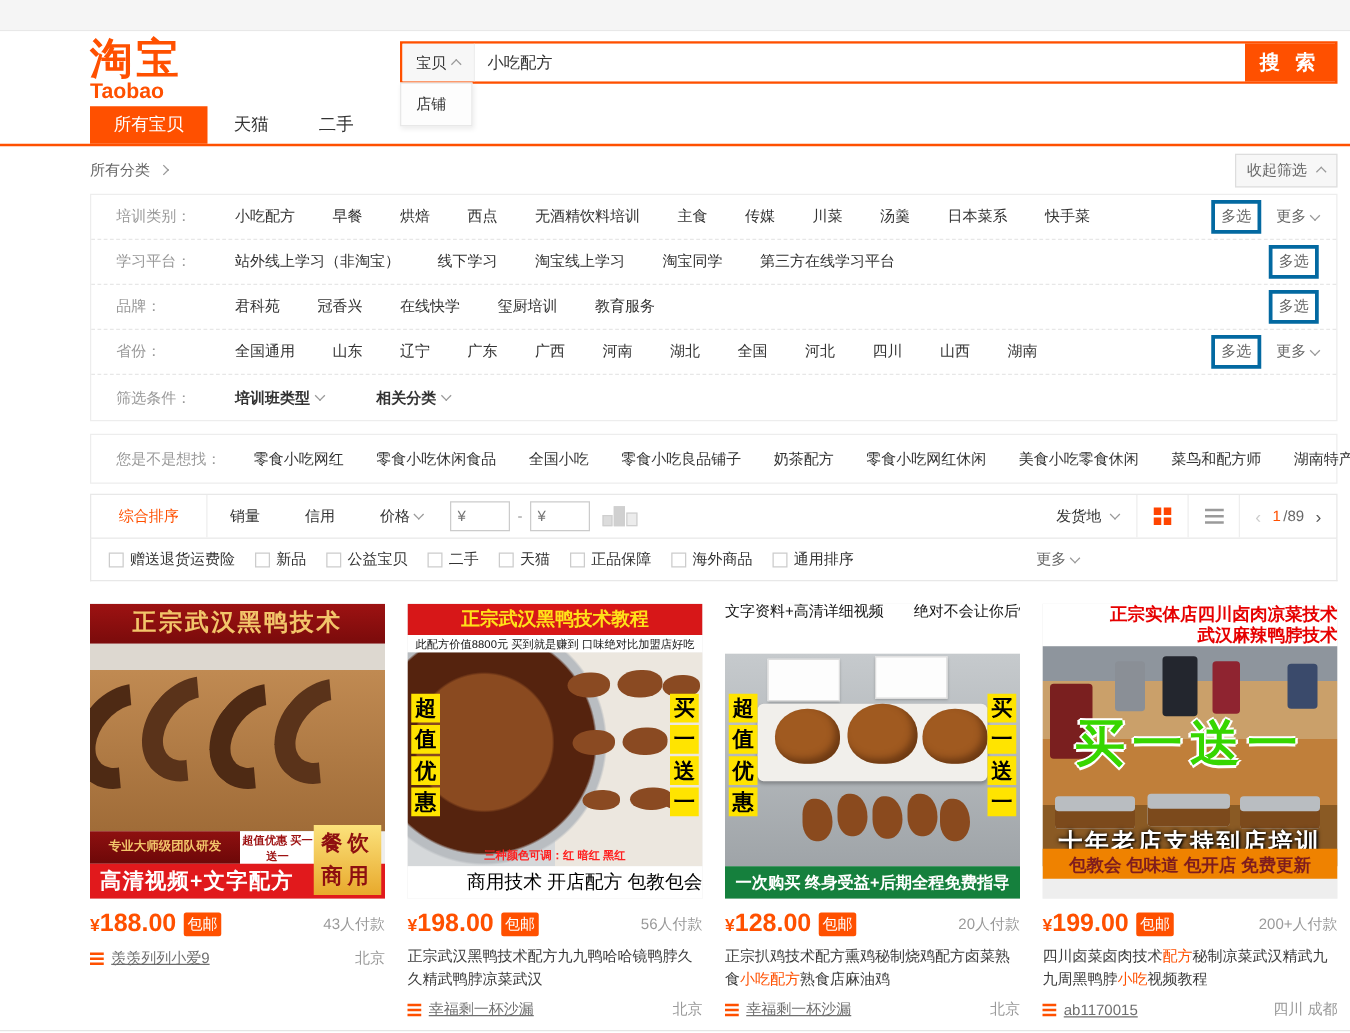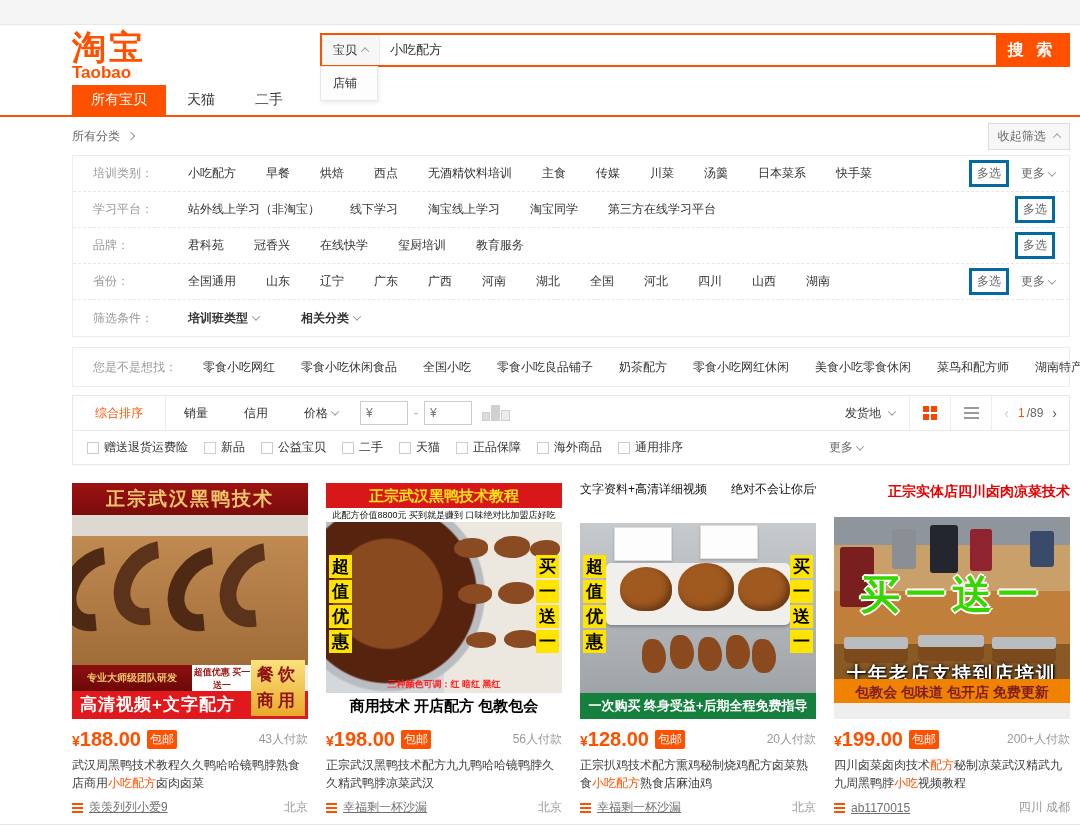--- a/index.html
+++ b/index.html
@@ -165,21 +165,21 @@
   .b-sub { height:14px; background:#fff; color:#111; font-size:9px; text-align:center;
     line-height:14px; white-space:nowrap; }
   .b-photo { position:absolute; left:0; right:0; top:39px; bottom:26px;
     background:
       radial-gradient(circle at 26% 42%, #8a4a20 0 27%, #55230e 28% 44%, #b9bdc1 45% 48%, rgba(0,0,0,0) 49%),
       linear-gradient(90deg,#d5d8da 0 50%,#ece7df 50% 100%); }
   .blob { position:absolute; background:#8a4a22; border-radius:55% 45% 50% 50%; }
   .b-caption { position:absolute; left:0; right:0; bottom:28px; text-align:center;
     color:#ff1f1f; font-size:9px; font-weight:bold; z-index:3; }
   .b-bottom { position:absolute; left:0; right:0; bottom:0; height:26px; background:#fff;
-    color:#000; font-size:15px; font-weight:bold; text-align:center; line-height:26px; }
+    color:#000; font-size:15px; font-weight:normal; text-align:right; line-height:26px; }
 
   
   .c-top { height:40px; background:#fff; text-align:center; }
   .c-title { color:#e60000; font-size:20px; font-weight:bold; line-height:26px; }
   .c-sub { color:#111; font-size:12px; line-height:12px; white-space:nowrap; }
   .c-photo { position:absolute; left:0; right:0; top:40px; bottom:26px;
     background:linear-gradient(#c6cacd,#9fa4a8); }
   .c-card { position:absolute; width:58px; height:34px; background:#fdfdfd; border:1px solid #ddd;
     box-shadow:0 1px 2px rgba(0,0,0,.2); }
   .tray { position:absolute; left:26px; right:26px; top:40px; height:62px; background:#f1efeb;
@@ -443,21 +443,20 @@
               <div>餐饮</div>
               <div>商用</div>
             </div>
             <div class="a-bottom">高清视频+文字配方</div>
           </div>
           <div class="prow">
             <span class="price"><i>¥</i>188.00</span>
             <span class="badge">包邮</span>
             <span class="paid">43人付款</span>
           </div>
-          <div class="ptitle"><span>武汉周黑鸭技术教程久久鸭哈哈镜鸭脖熟食店商用</span><span class="hl">小吃配方</span><span>卤肉卤菜</span></div>
           <div class="shoprow">
             <span class="shop-icon">
               <i></i>
               <i></i>
               <i></i>
             </span>
             <span class="shop-name">羡羡列列小爱9</span>
             <span class="ploc">北京</span>
           </div>
         </div>
@@ -551,20 +550,21 @@
               <i></i>
             </span>
             <span class="shop-name">幸福剩一杯沙漏</span>
             <span class="ploc">北京</span>
           </div>
         </div>
         <div class="card">
           <div class="pimg">
             <div class="d-top">
               <div>正宗实体店四川卤肉凉菜技术</div>
+              <div>武汉麻辣鸭脖技术</div>
             </div>
             <div class="d-photo">
               <i class="ppl" style="left: 6px; top: 30px; width: 34px; height: 60px; background: rgb(122, 31, 31);"></i>
               <i class="ppl" style="left: 58px; top: 12px; width: 24px; height: 40px; background: rgb(138, 143, 150);"></i>
               <i class="ppl" style="left: 96px; top: 8px; width: 28px; height: 48px; background: rgb(35, 38, 46);"></i>
               <i class="ppl" style="left: 136px; top: 12px; width: 22px; height: 42px; background: rgb(143, 36, 48);"></i>
               <i class="ppl" style="left: 196px; top: 14px; width: 24px; height: 36px; background: rgb(58, 74, 107);"></i>
               <i class="ppl" style="left: 10px; top: 120px; width: 64px; height: 26px; background: rgb(185, 189, 193); box-shadow: rgb(124, 74, 28) 0px -14px 0px inset;"></i>
               <i class="ppl" style="left: 84px; top: 118px; width: 66px; height: 26px; background: rgb(185, 189, 193); box-shadow: rgb(124, 74, 28) 0px -14px 0px inset;"></i>
               <i class="ppl" style="left: 158px; top: 120px; width: 64px; height: 26px; background: rgb(185, 189, 193); box-shadow: rgb(124, 74, 28) 0px -14px 0px inset;"></i>

